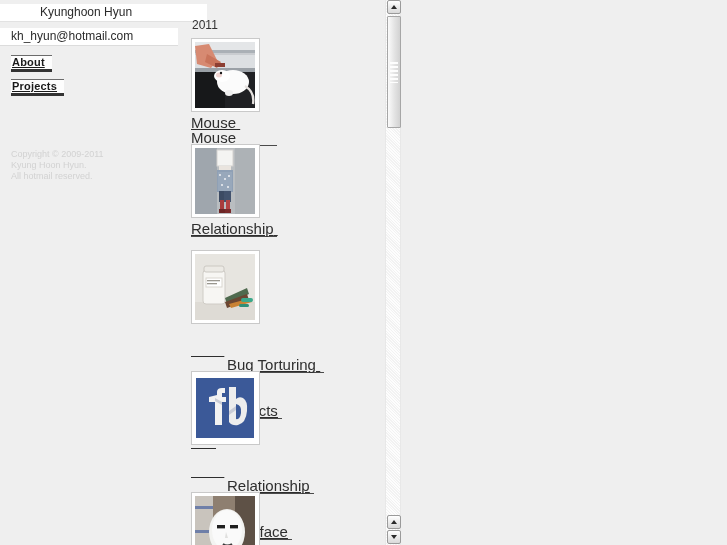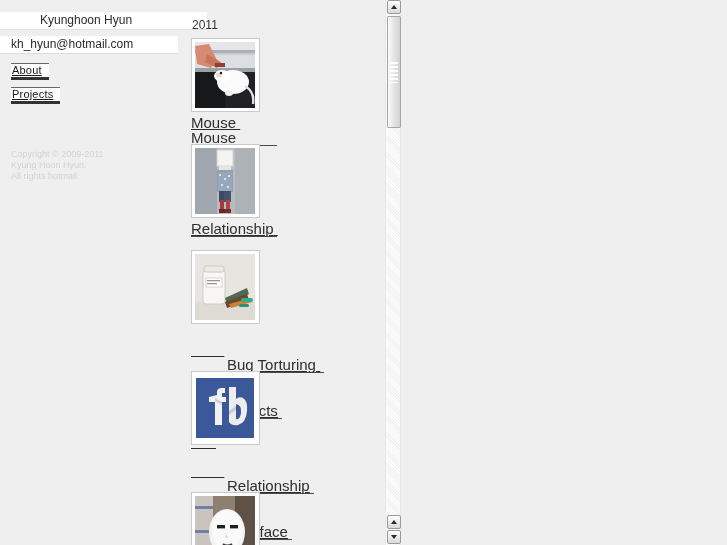--- a/index.html
+++ b/index.html
@@ -32,33 +32,33 @@
     padding-left: 11px;
     width: 167px;
     font-size: 12px;
     color: #2b2b2b;
     font-family: "Liberation Sans", sans-serif;
     border-bottom: 1px solid #e2e2e2;
     white-space: nowrap;
     overflow: hidden;
     margin-top: 6px;
   }
-  #name-bar { margin-top: 12px; padding-left: 40px; }
+  #name-bar { margin-top: 4px; padding-left: 40px; }
   #email-bar { border-bottom: 1px solid #dcdcdc; }
 
   #nav {
     margin-top: 9px;
     padding-left: 11px;
   }
   .nav-link {
     display: inline-block;
     background: #fdfdfd;
     color: #1a1a1a;
     font-size: 11px;
-    font-weight: normal;
+    font-weight: bold;
     font-family: "Liberation Sans", sans-serif;
     line-height: 11px;
     padding: 1px 7px 1px 1px;
     margin-bottom: 7px;
     text-decoration: underline;
     border-bottom: 3px solid #333333;
     border-top: 1px solid #6b6b6b;
     cursor: pointer;
     letter-spacing: 0.2px;
   }
@@ -240,21 +240,21 @@
       <a class="nav-link">About</a>
     </span>
     <span class="nav-row">
       <a class="nav-link">Projects</a>
     </span>
   </div>
 
   <div id="copyright">
     <div>Copyright © 2009-2011</div>
     <div>Kyung Hoon Hyun.</div>
-    <div>All rights hotmail.</div>
+    <div>All hotmail reserved.</div>
   </div>
 </div>
 
 <div id="main">
 
   <div id="year-heading">2011</div>
 
   <ul class="project-list">
 
     <li class="project-item" style="top:38px;">

